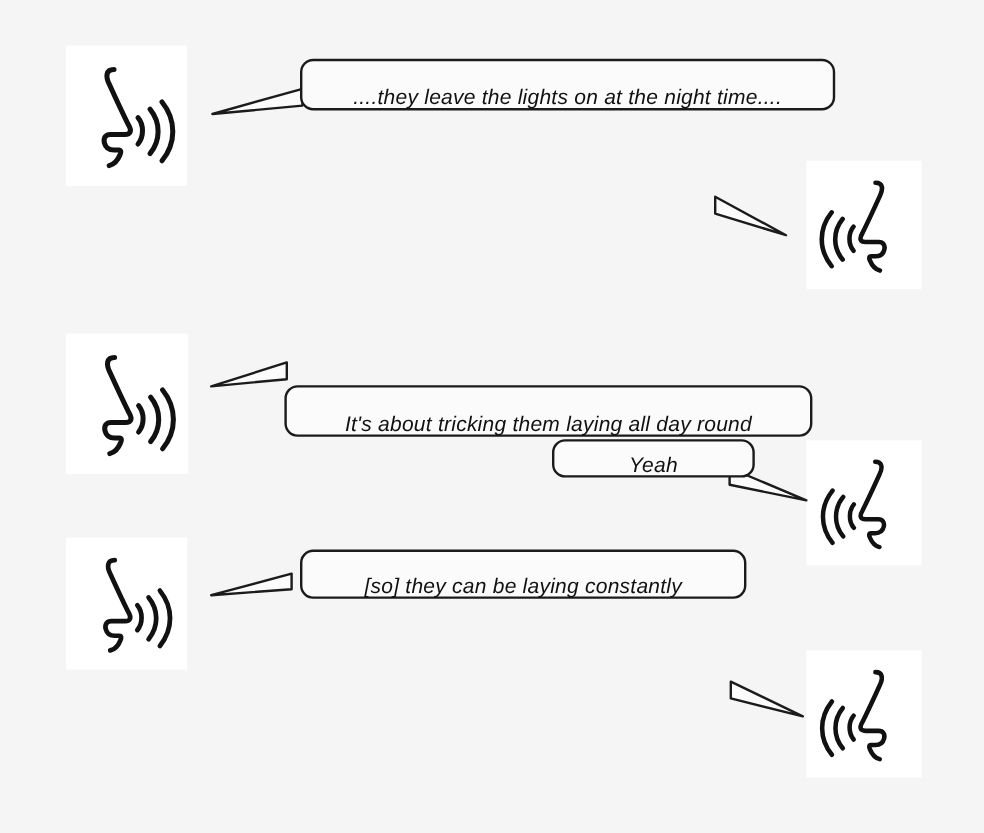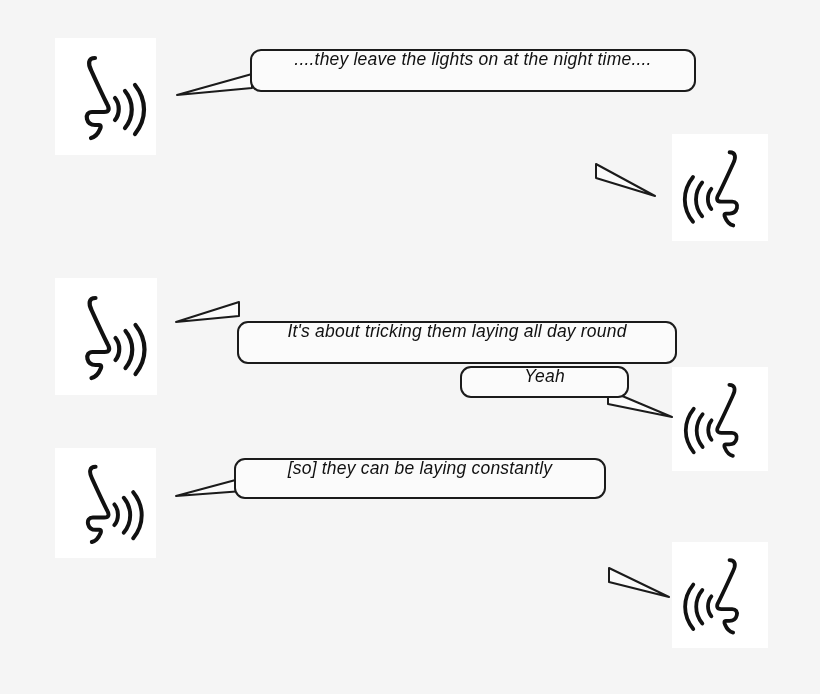--- a/index.html
+++ b/index.html
@@ -30,21 +30,21 @@
     width: 100%;
     height: 100%;
   }
   .bubble {
     position: absolute;
     box-sizing: border-box;
     background: #fbfbfb;
     border: 2px solid #1b1b1b;
     border-radius: 11px;
     display: flex;
-    align-items: flex-start;
+    align-items: flex-end;
     z-index: 3;
   }
   .bubble-text {
     font-family: "Liberation Sans", sans-serif;
     font-style: italic;
     font-size: 17.5px;
     letter-spacing: 0.2px;
     color: #111111;
     white-space: nowrap;
     width: 100%;
@@ -165,18 +165,18 @@
 
 
   <div class="bubble" style="left:237px; top:281px; width:440px; height:43px;margin-top:40px;">
     <span class="bubble-text">It's about tricking them laying all day round</span>
   </div>
 
   <div class="bubble" style="left:460px; top:366px; width:169px; height:32px;">
     <span class="bubble-text">Yeah</span>
   </div>
 
-  <div class="bubble" style="left:234px; top:458px; width:372px; height:41px;">
+  <div class="bubble" style="left:250px; top:458px; width:372px; height:41px;">
     <span class="bubble-text">[so] they can be laying constantly</span>
   </div>
 
 
 </div>
 
 </body></html>

